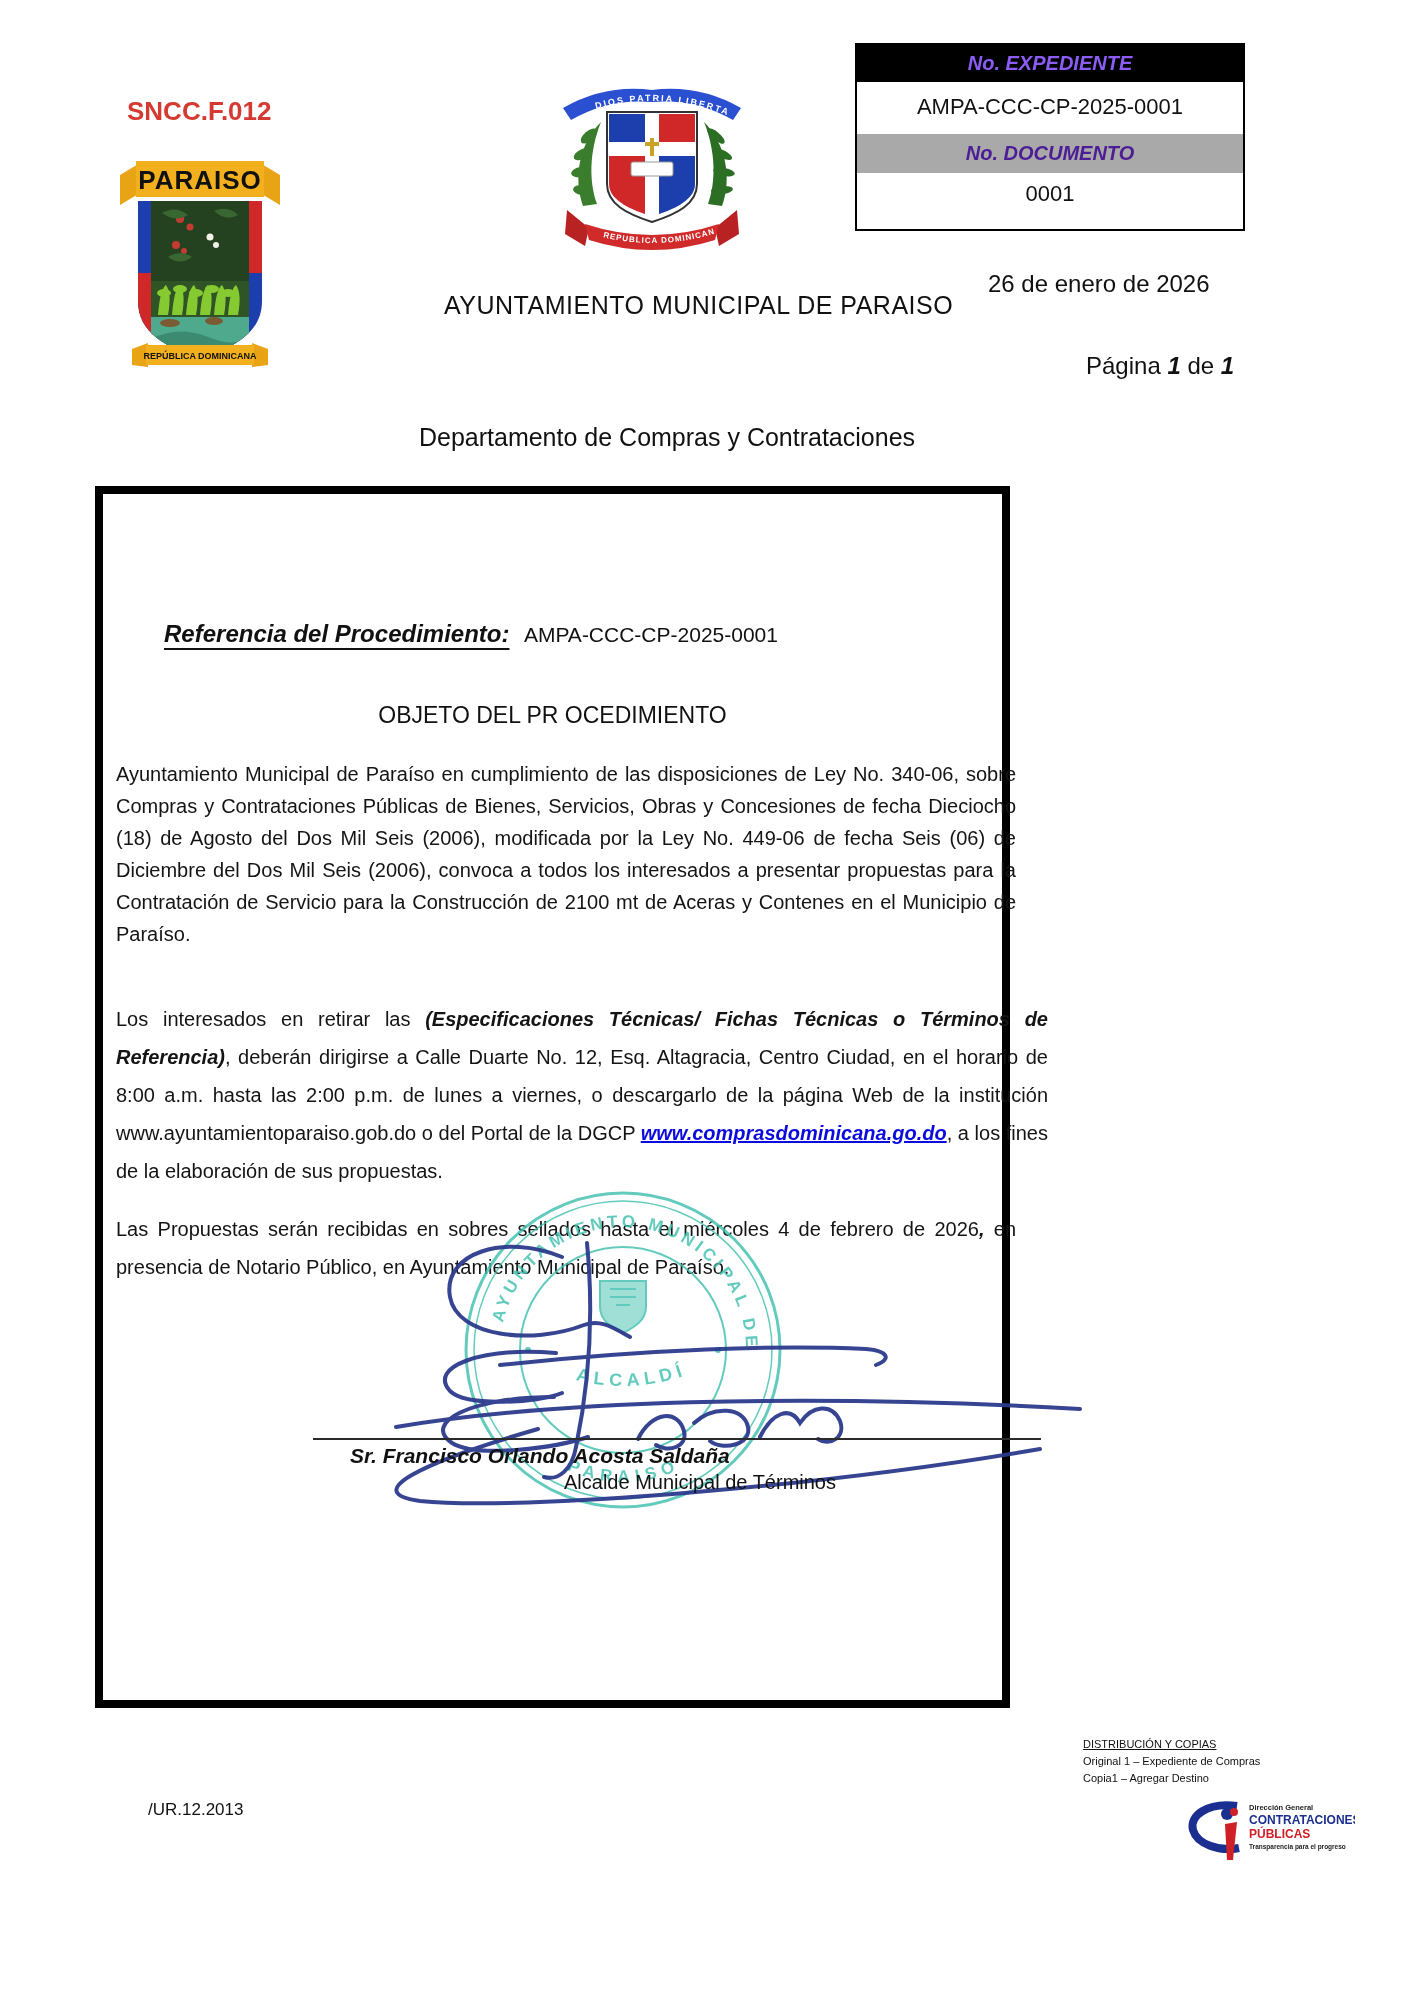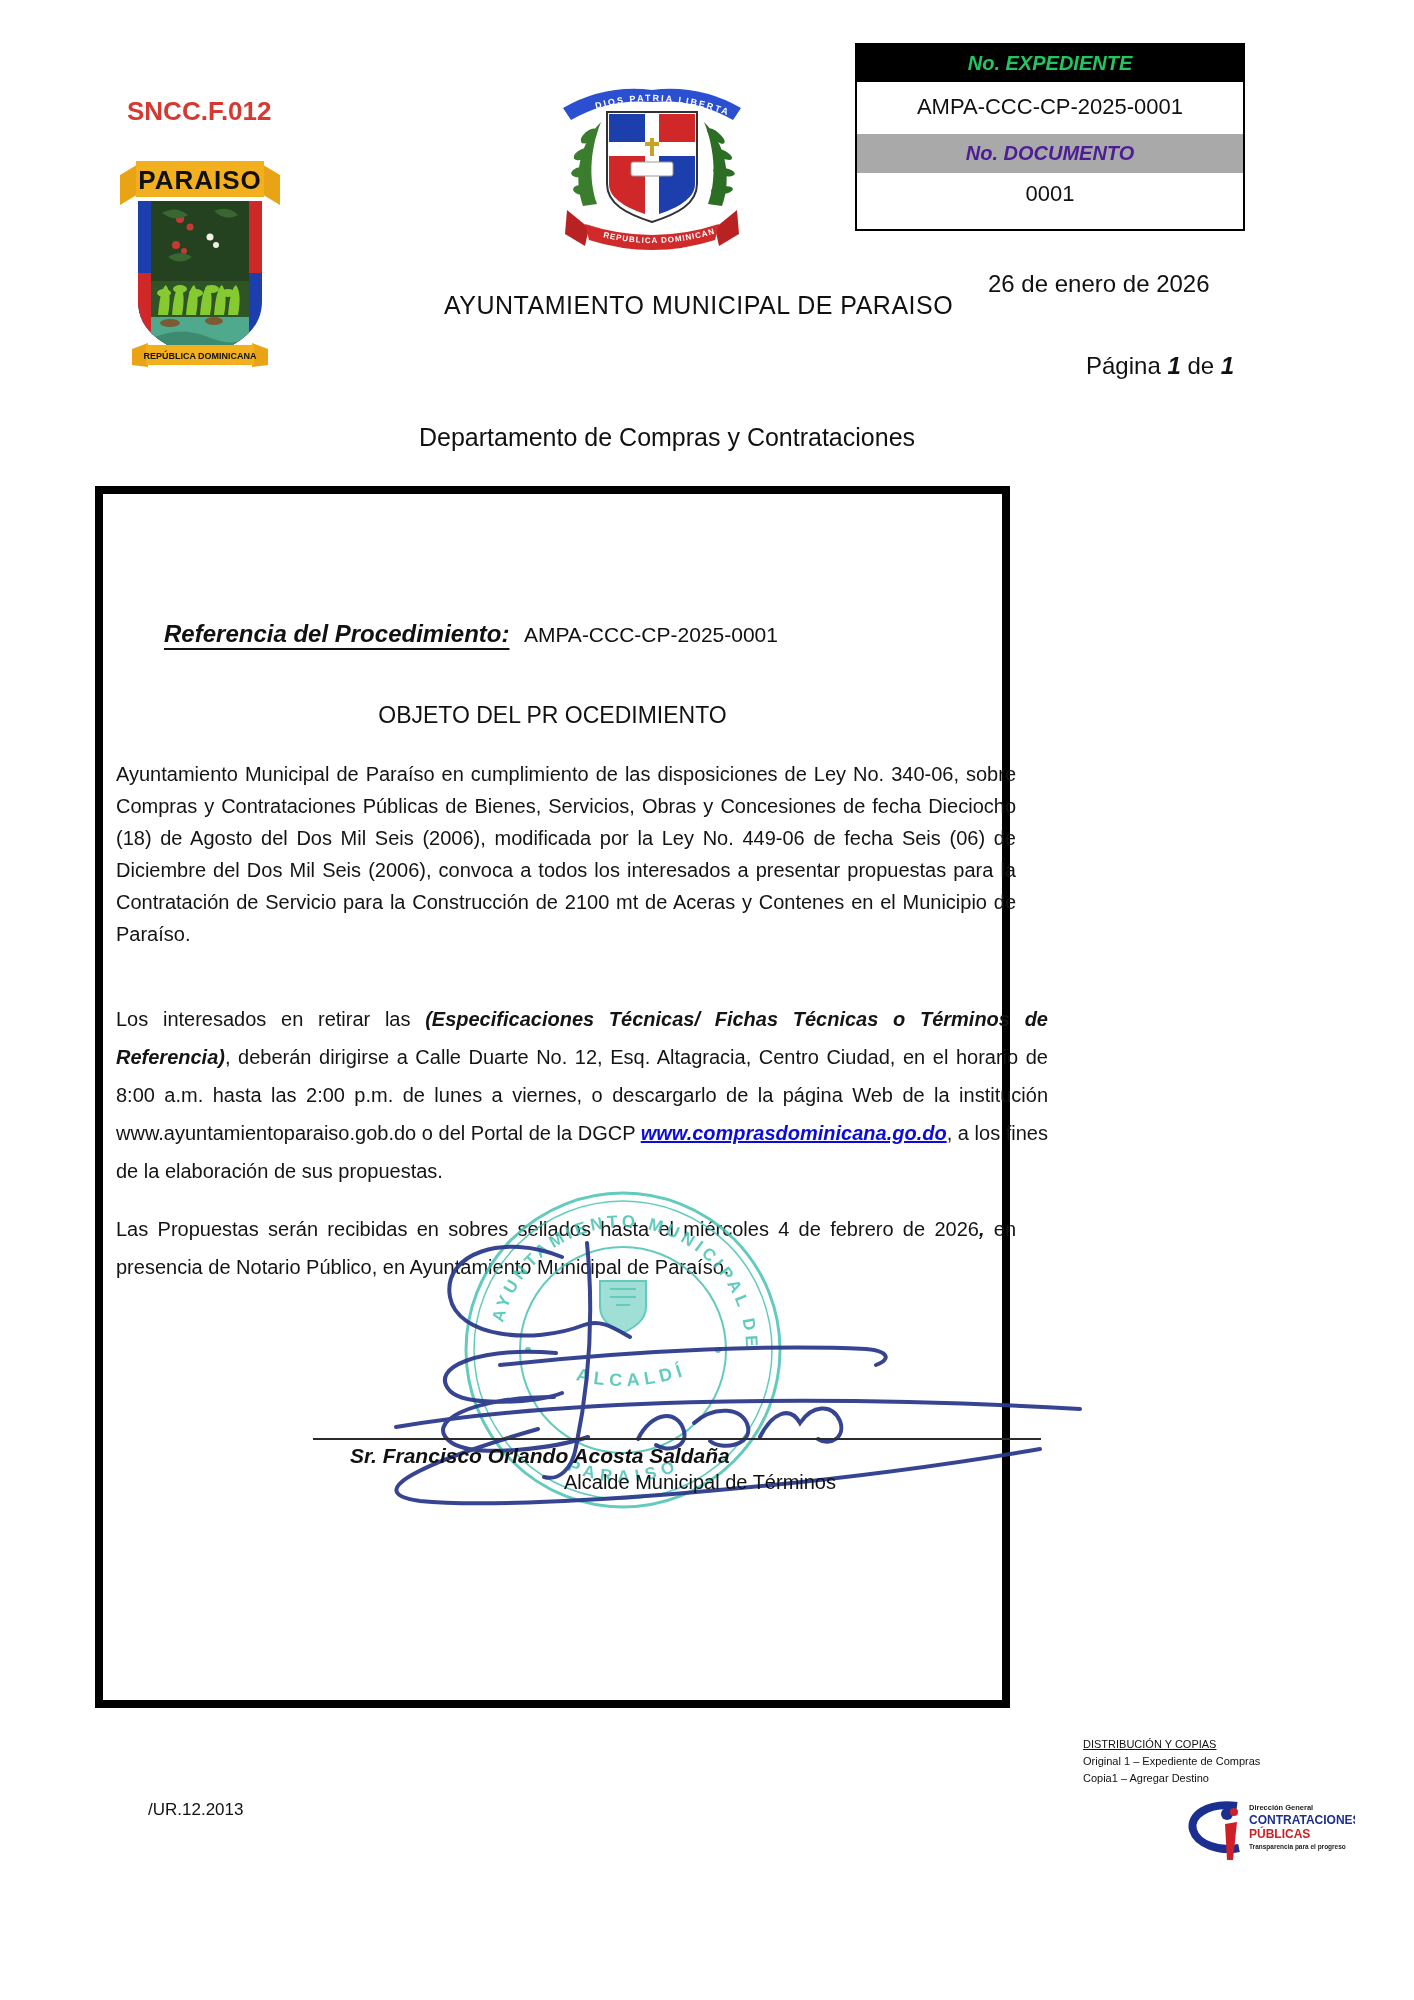--- a/index.html
+++ b/index.html
@@ -5,21 +5,21 @@
   html,body{margin:0;padding:0;background:#ffffff;}
   .page{position:relative;width:1414px;height:2000px;background:#fff;overflow:hidden;
         font-family:"Liberation Sans", sans-serif;color:#111;}
   .abs{position:absolute;}
 
   
   .form-code{left:127px;top:68px;font-size:26px;font-weight:bold;color:#d43a31;margin-top:28px;}
 
   
   .exp-box{left:855px;top:43px;width:386px;border:2px solid #000;background:#fff;}
-  .exp-header{background:#000;color:#22c55e;font-weight:bold;font-style:italic;font-size:20px;
+  .exp-header{background:#000;color:#8b5cf6;font-weight:bold;font-style:italic;font-size:20px;
               text-align:center;padding:7px 0;}
   .exp-value{font-size:22px;text-align:center;padding:12px 0 14px 0;}
   .doc-header{background:#a9a9a9;color:#4c1d95;font-weight:bold;font-style:italic;font-size:20px;
               text-align:center;padding:8px 0;}
   .doc-value{font-size:22px;text-align:center;padding:8px 0 22px 0;}
 
   .date-line{left:988px;top:270px;font-size:24px;white-space:nowrap;}
   .org-title{left:444px;top:291px;font-size:25px;letter-spacing:.5px;white-space:nowrap;}
   .page-num{left:1086px;top:352px;font-size:24px;white-space:nowrap;}
   .page-num b{font-style:italic;}

